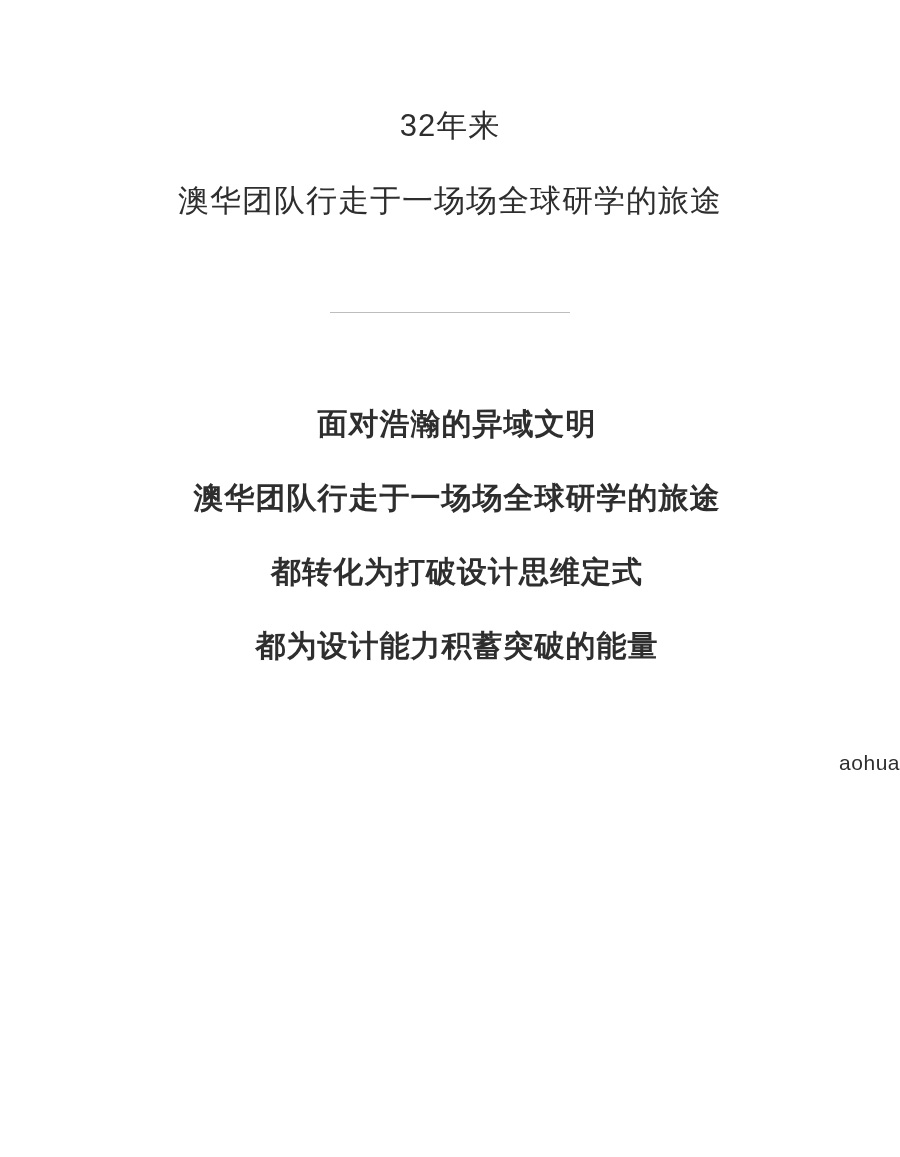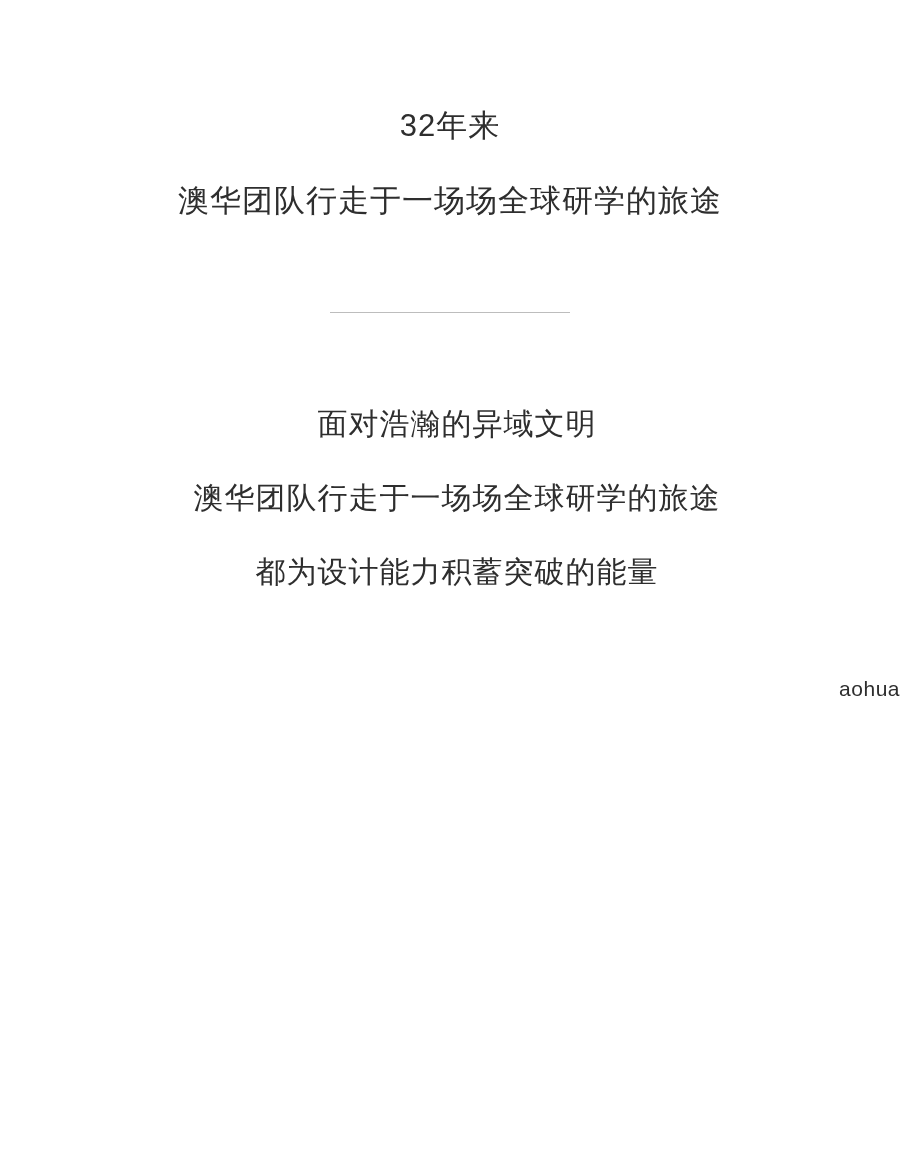--- a/index.html
+++ b/index.html
@@ -52,21 +52,21 @@
   .body-block {
     margin-top: 96px;
     text-align: center;
     width: 100%;
   }
   .body-line {
     font-size: 30px;
     line-height: 1.0;
     letter-spacing: 1px;
     color: #2e2e2e;
-    font-weight: 400;
+    font-weight: 700;
     margin-bottom: 44px;
     margin-left: 14px;
   }
   .body-line:last-child {
     margin-bottom: 0;
   }
   .signature {
     margin-top: 90px;
     font-size: 21px;
     letter-spacing: 0.5px;
@@ -86,18 +86,19 @@
     <div class="headline-line">澳华团队行走于一场场全球研学的旅途</div>
   </div>
 
   <div class="divider-wrap">
     <div class="divider"></div>
   </div>
 
   <div class="body-block">
     <div class="body-line">面对浩瀚的异域文明</div>
     <div class="body-line">澳华团队行走于一场场全球研学的旅途</div>
+    <div class="body-line">都转化为打破设计思维定式</div>
     <div class="body-line">都为设计能力积蓄突破的能量</div>
   </div>
 
   <div class="signature">aohua</div>
 
 </div>
 
 </body></html>

